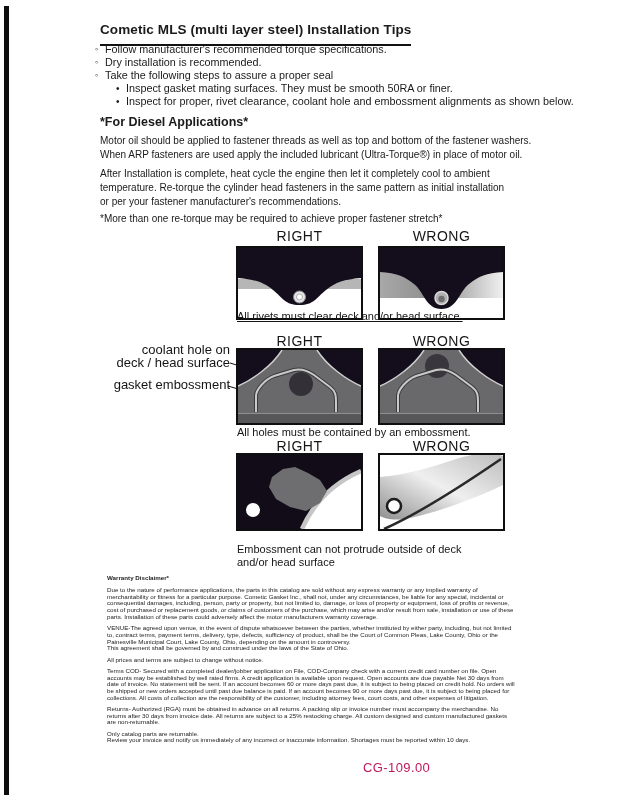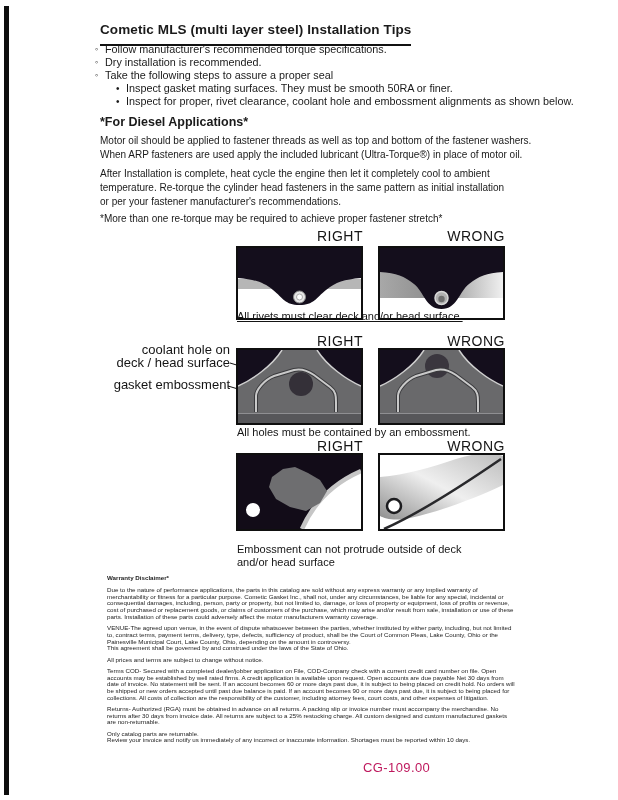--- a/index.html
+++ b/index.html
@@ -15,21 +15,21 @@
   .bullets{position:absolute;left:95px;top:43px;font-size:10.8px;line-height:13px;}
   .b-row{display:flex;}
   .b-row .marker{width:10px;flex:0 0 10px;text-align:left;font-size:9px;line-height:13px;}
   .b-sub{margin-left:21px;}
   .b-sub .marker{font-size:10px;}
   .diesel-heading{position:absolute;left:100px;top:115px;font-size:12.5px;font-weight:bold;}
   .para{position:absolute;left:100px;font-size:10px;line-height:13.8px;white-space:pre-line;}
   .p1{top:134px;width:440px;}
   .p2{top:167px;width:440px;}
   .note{top:212px;width:440px;}
-  .dg-label{position:absolute;width:127px;text-align:right;font-size:14px;letter-spacing:.5px;color:#151515;}
+  .dg-label{position:absolute;width:127px;text-align:center;font-size:14px;letter-spacing:.5px;color:#151515;}
   .dbox{position:absolute;width:123px;height:70px;border:2px solid #0f0f0f;background:#fff;}
   .dbox svg{display:block;width:123px;height:70px;}
   .dbox.tall{height:73px;}
   .dbox.tall svg{height:73px;}
   .dbox.tall3{height:74px;}
   .dbox.tall3 svg{height:74px;}
   .caption{position:absolute;left:237px;font-size:11px;line-height:12.5px;color:#151515;white-space:pre-line;}
   .annot{position:absolute;font-size:13px;line-height:12.5px;text-align:right;color:#151515;white-space:pre-line;}
   .annot-coolant{left:110px;top:344px;width:120px;}
   .annot-emboss{left:105px;top:379px;width:125px;}

